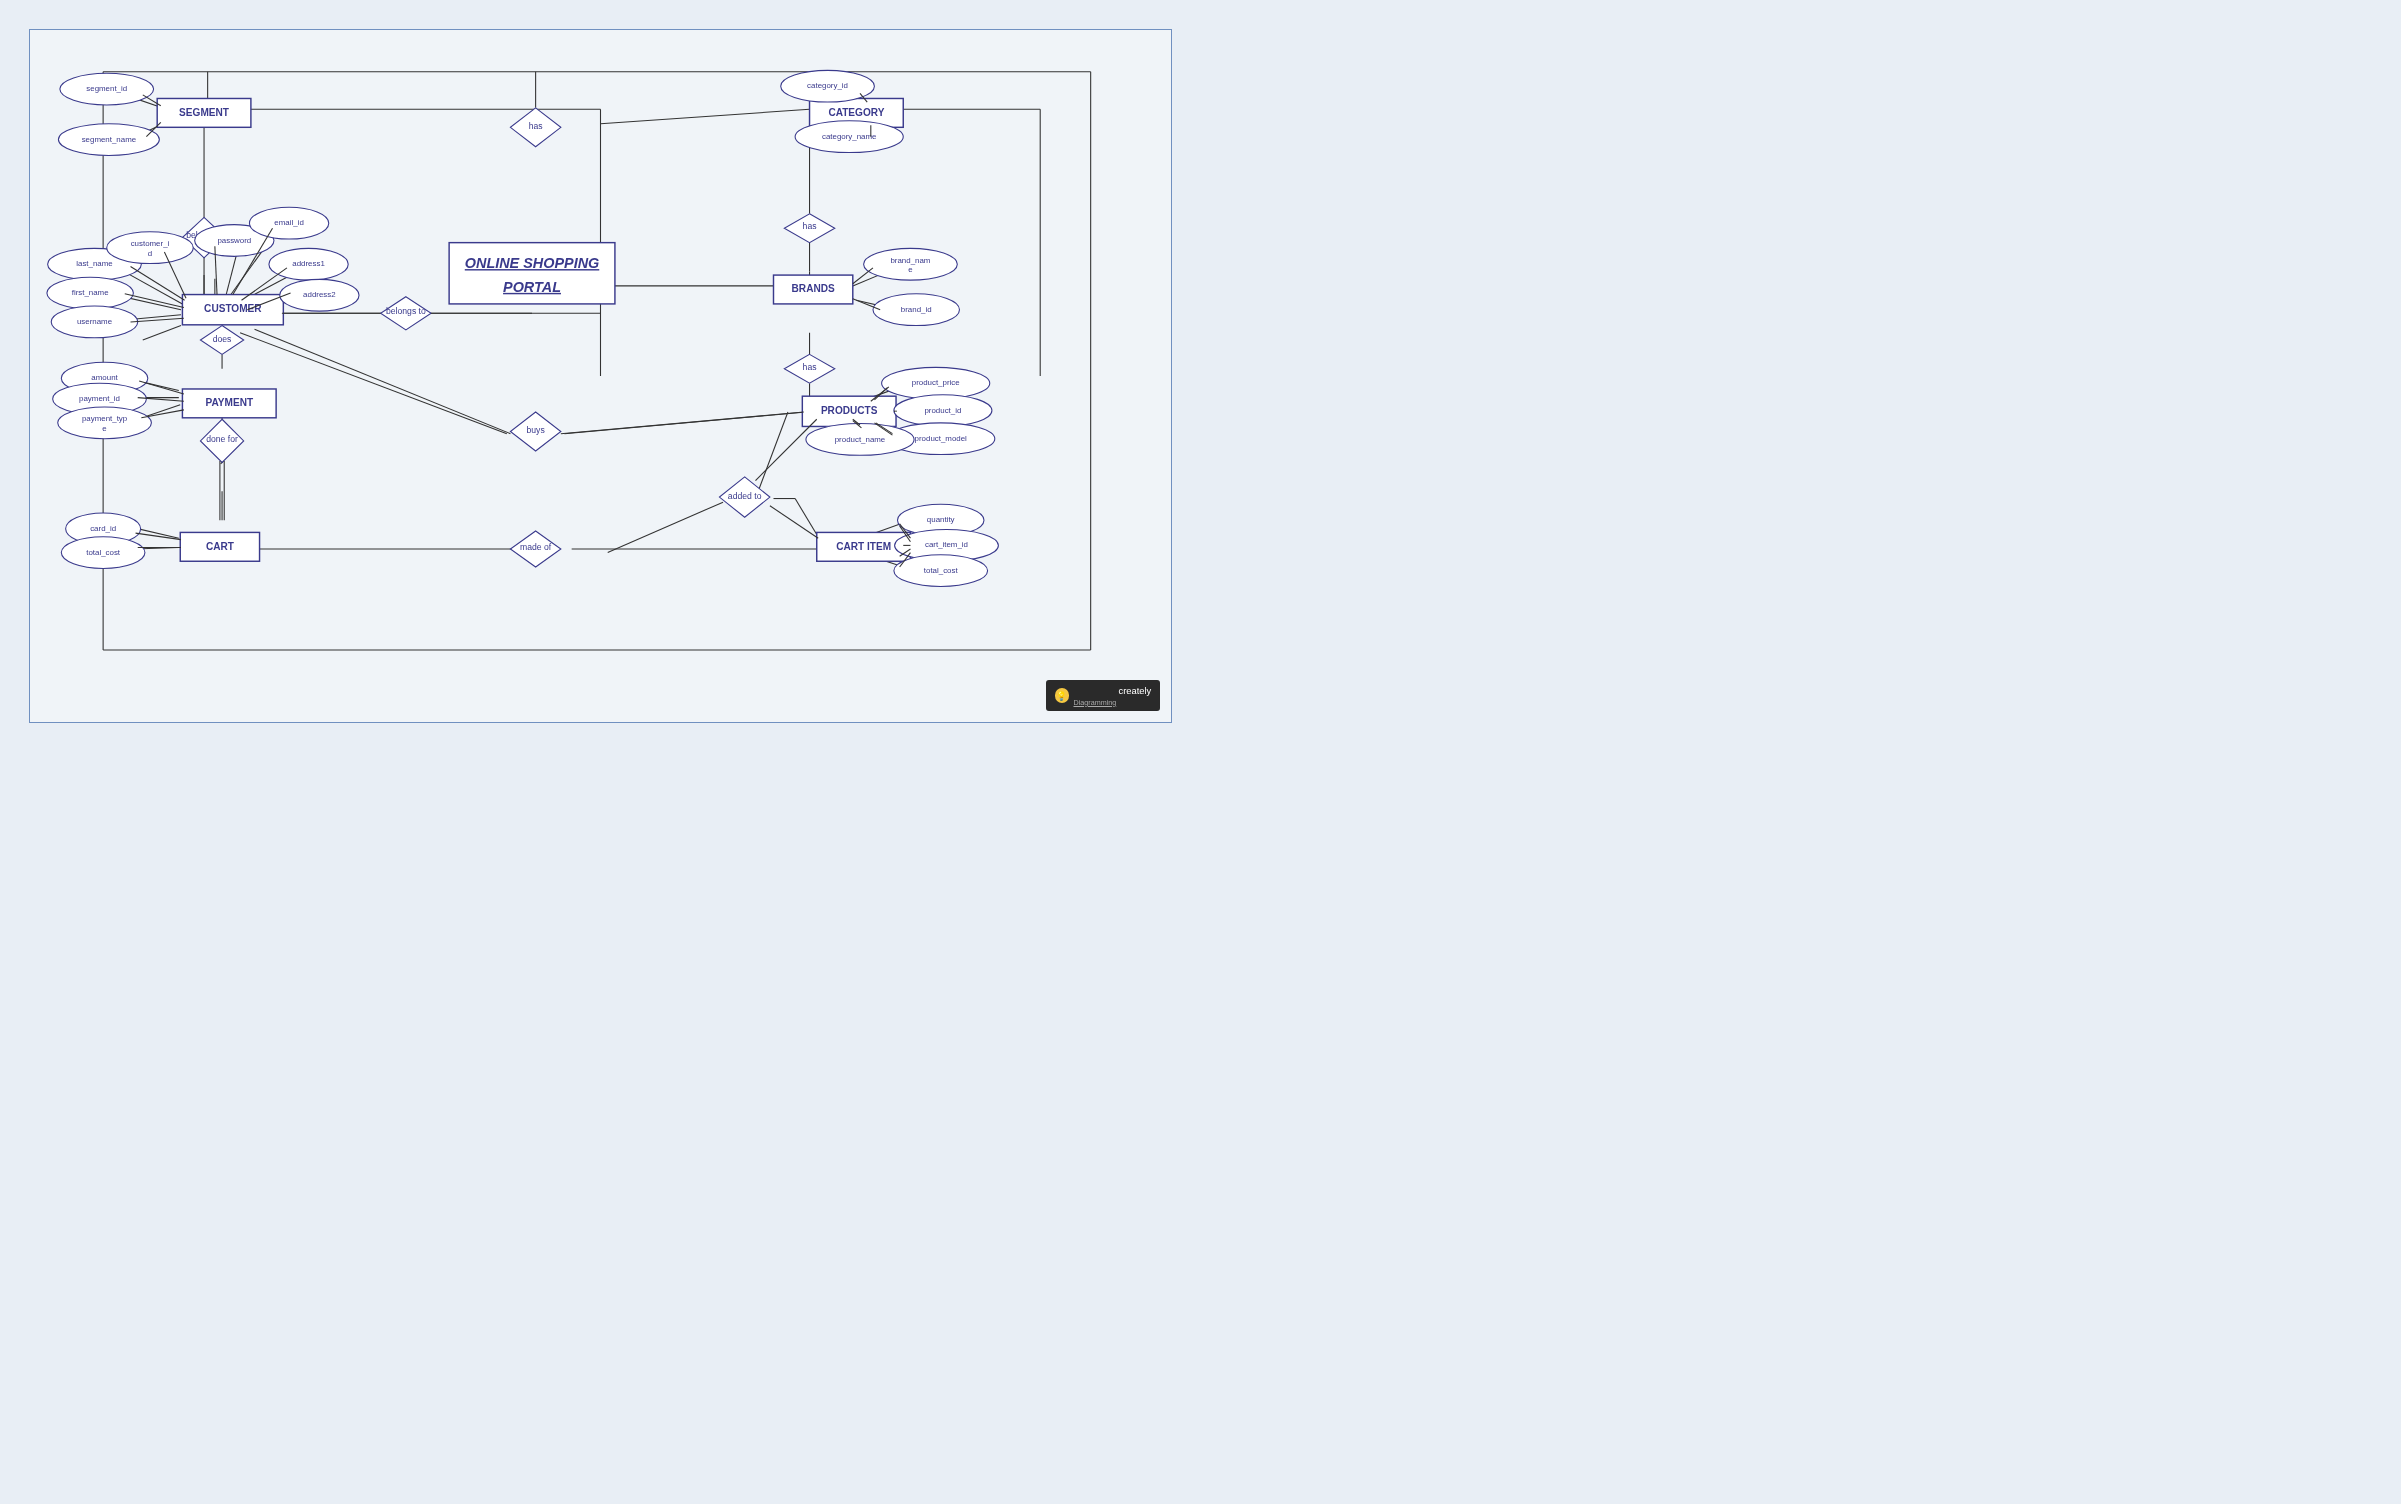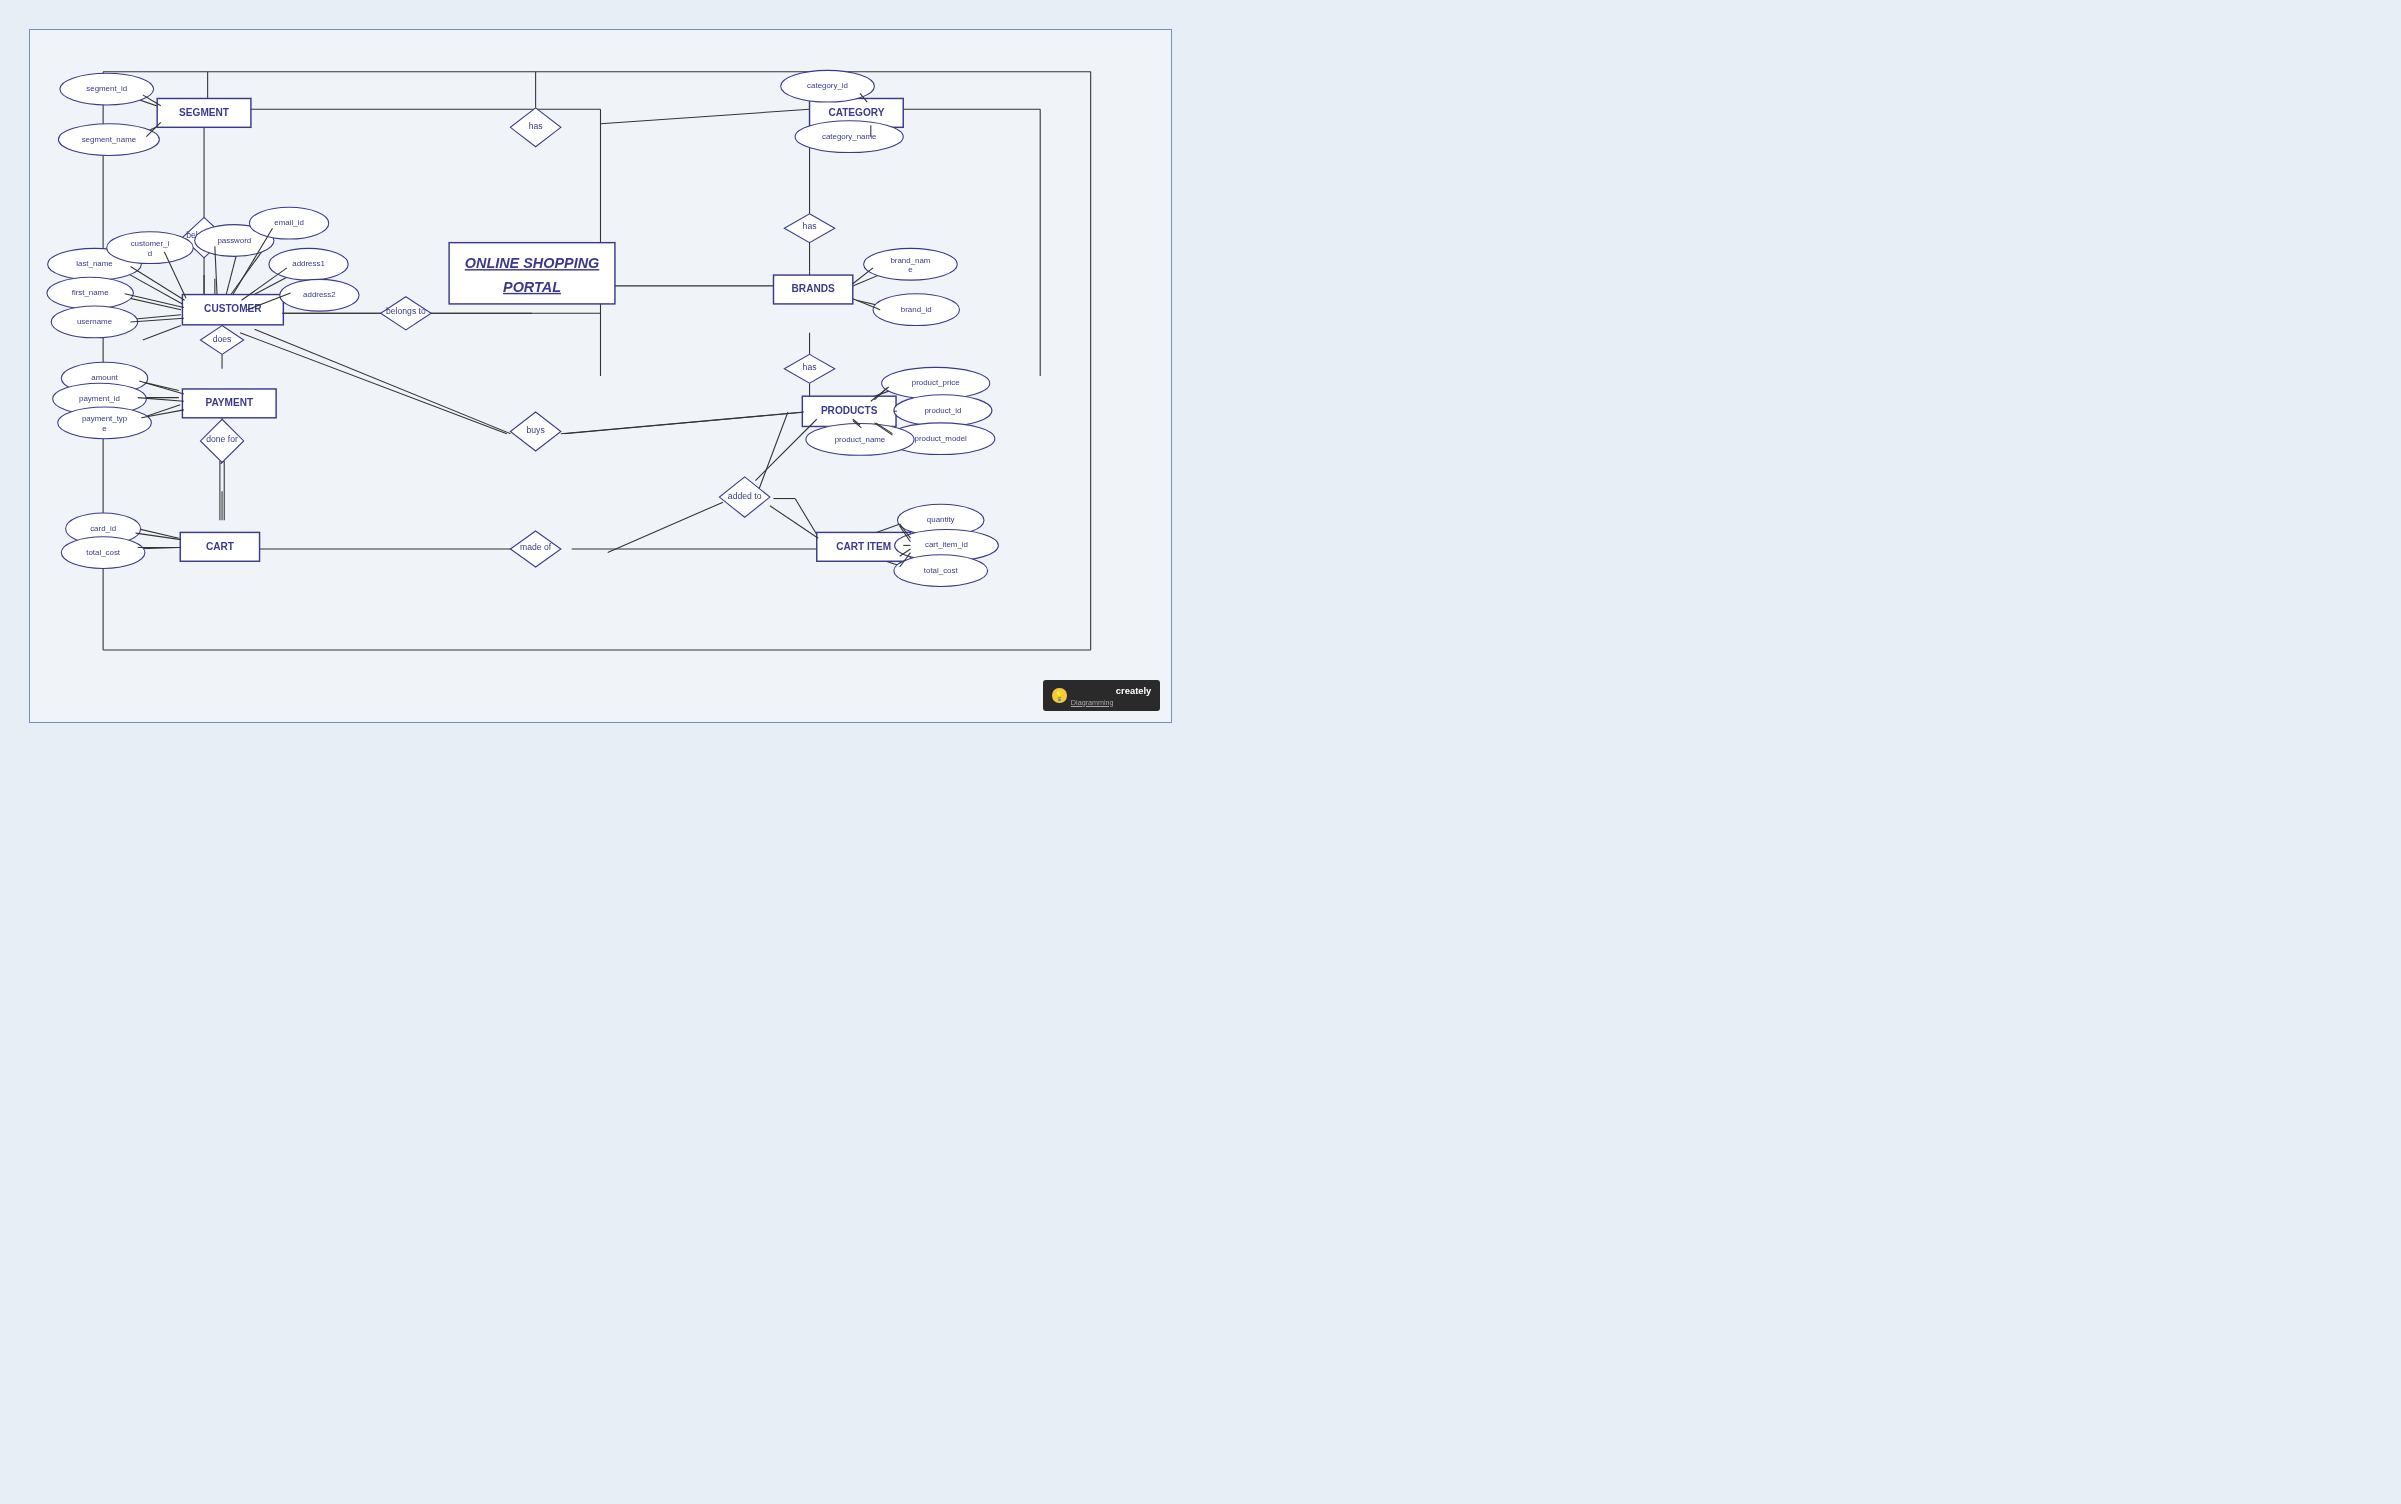--- a/index.html
+++ b/index.html
@@ -422,18 +422,18 @@
     <line class="connector" x1="555" y1="393" x2="695" y2="393"></line>
 
     <line class="connector" x1="262" y1="598" x2="262" y2="680"></line>
     <line class="connector" x1="268" y1="598" x2="268" y2="680"></line>
 
   </svg>
 
   <div class="watermark">
     <span class="watermark-bulb">💡</span>
     <span>
-      <span style="font-weight:bold;margin-left:45px;">creately</span>
+      <span style="font-weight:normal;margin-left:45px;">creately</span>
       <br><span style="font-size:7.2px;color:#aaa;text-decoration:underline;">Diagramming</span>
     </span>
   </div>
 </div>
 
 
 </body></html>

